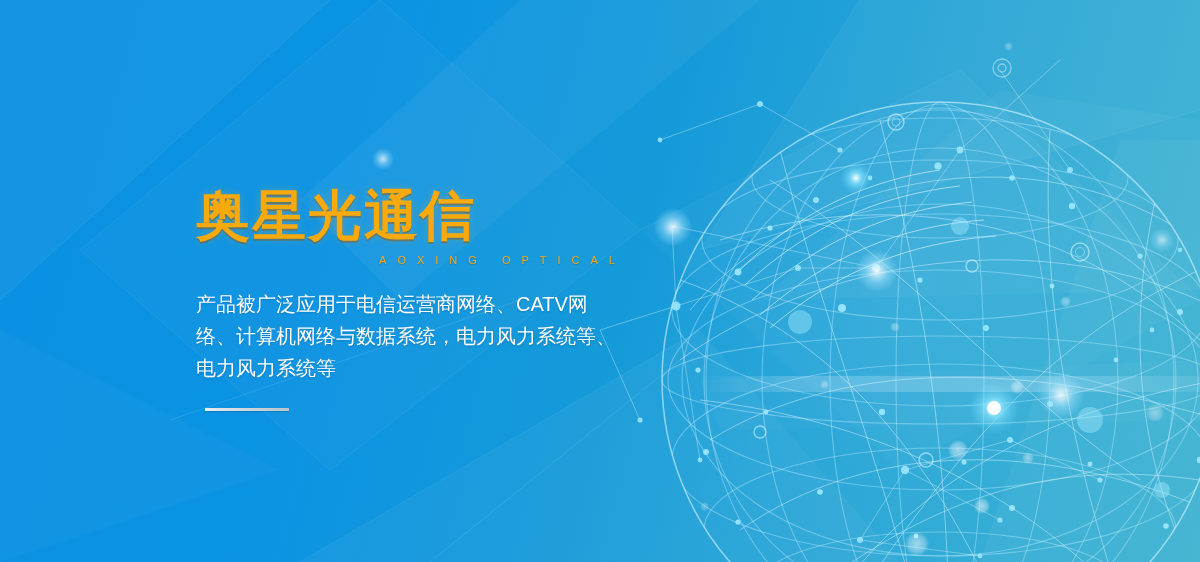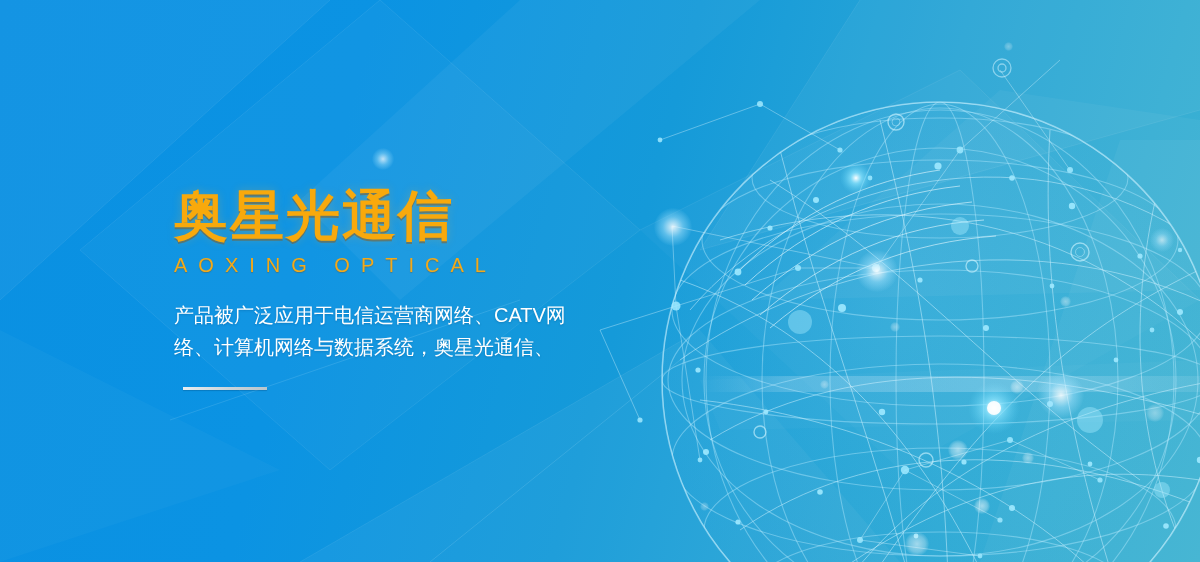--- a/index.html
+++ b/index.html
@@ -34,33 +34,34 @@
   .globe { position:absolute; right:-60px; top:60px; width:640px; height:640px; }
   .globe svg { display:block; width:640px; height:640px; }
 
   
   .lightband {
     position:absolute; left:700px; top:376px; width:500px; height:16px;
     background:linear-gradient(90deg, rgba(255,255,255,0) 0%, rgba(235,245,255,.20) 18%, rgba(235,245,255,.24) 62%, rgba(235,245,255,.10) 100%);
   }
 
   
-  .content { position:absolute; left:174px; top:186px; width:430px; }
+  .content { position:absolute; left:196px; top:186px; width:430px; }
 
   .title {
     font-size:54px; font-weight:bold; line-height:1.08;
     color:#f8a90c; letter-spacing:2px;
     text-shadow:0 2px 0 rgba(150,80,0,.45), 0 0 10px rgba(255,180,40,.25);
     white-space:nowrap;
   }
 
   .subtitle {
-    margin-top:10px; font-size:20px; font-weight:500;
+    margin-top:10px; font-size:11px; font-weight:500;
     color:#f2a91a; letter-spacing:11px; white-space:nowrap;
     text-shadow:0 1px 1px rgba(120,70,0,.35);
+    text-align:right;
   }
 
   .desc {
     margin-top:22px; font-size:20px; font-weight:normal; line-height:32px;
     color:#ffffff; text-shadow:0 1px 2px rgba(0,60,110,.28);
     width:420px;
   }
   .desc-line { display:block; white-space:nowrap; }
 
   .divider {
@@ -310,19 +311,20 @@
   </div>
 
   <div class="content">
 
     <div class="title">奥星光通信</div>
 
     <div class="subtitle">AOXING OPTICAL</div>
 
     <div class="desc">
       <span class="desc-line">产品被广泛应用于电信运营商网络、CATV网</span>
-      <span class="desc-line">络、计算机网络与数据系统，奥星光通信、</span>
+      <span class="desc-line">络、计算机网络与数据系统，电力风力系统等、</span>
+      <span class="desc-line">电力风力系统等</span>
     </div>
 
     <div class="divider"></div>
   </div>
 
 </div>
 
 </body></html>

